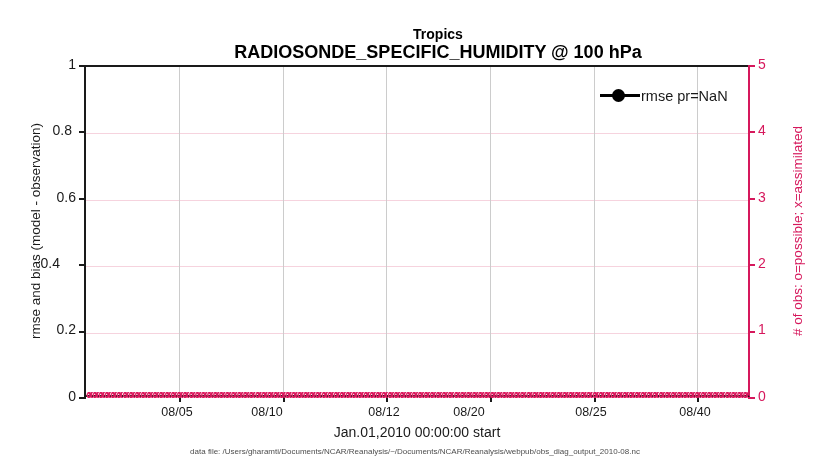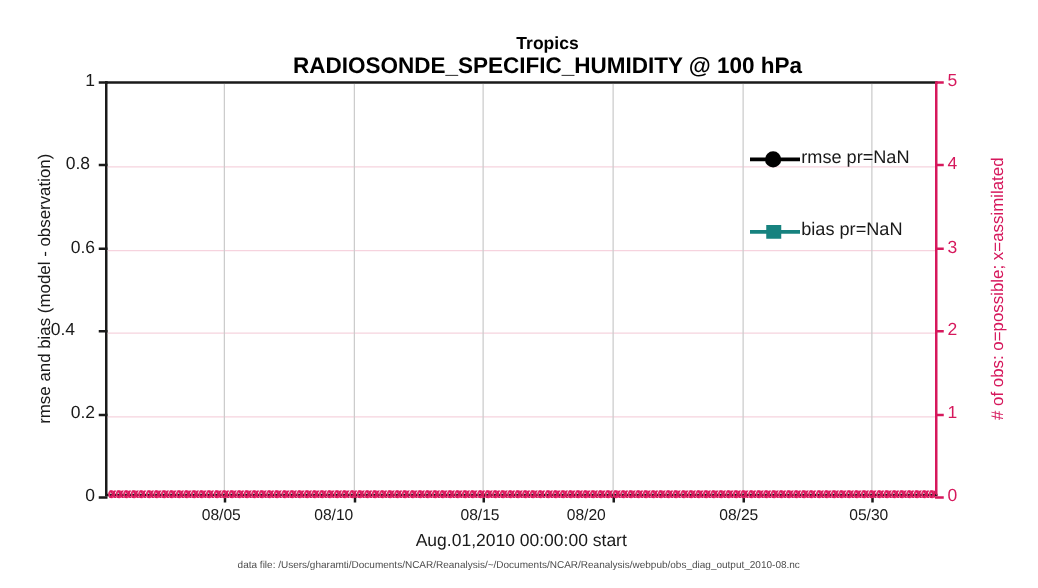--- a/index.html
+++ b/index.html
@@ -201,23 +201,22 @@
   #legend {
     position: absolute;
     left: 598px;
     top: 80px;
     width: 148px;
     padding: 0;
     background: transparent;
   }
   .legend-row {
     display: flex;
-    align-items: flex-start;
+    align-items: flex-end;
     height: 22px;
-    margin-top: 36px;
   }
   .legend-swatch {
     position: relative;
     width: 40px;
     height: 18px;
     flex: 0 0 40px;
   }
   .legend-line {
     position: absolute;
     left: 0;
@@ -303,47 +302,40 @@
   <div id="obs-band-x">xxxxxxxxxxxxxxxxxxxxxxxxxxxxxxxxxxxxxxxxxxxxxxxxxxxxxxxxxxxxxxxxxxxxxxxxxxxxxxxxxxxxxxxxxxxxxxxxxxxxxxxxxxxxxxxxxxxxxxxxxxxxxxxxxxxxxxxx</div>
 
   <div id="legend" style="left:514px;top:15px;">
     <div class="legend-row">
       <span class="legend-swatch">
         <span class="legend-line" style="background:#000000;"></span>
         <span class="legend-marker-circle" style="background:#000000;"></span>
       </span>
       <span class="legend-text">rmse pr=NaN</span>
     </div>
-    <div class="legend-row">
-      <span class="legend-swatch">
-        <span class="legend-line" style="background:#17827f;"></span>
-        <span class="legend-marker-square" style="background:#17827f;"></span>
-      </span>
-      <span class="legend-text">bias pr=NaN</span>
-    </div>
   </div>
 
 </div>
 
 <div class="ylabel-left" style="left:16px;width:60px;top:56px;">1</div>
 <div class="ylabel-left" style="left:12px;width:60px;top:122px;">0.8</div>
 <div class="ylabel-left" style="left:16px;width:60px;top:189px;">0.6</div>
 <div class="ylabel-left" style="left:0;width:60px;top:255px;">0.4</div>
 <div class="ylabel-left" style="left:16px;width:60px;top:321px;">0.2</div>
 <div class="ylabel-left" style="left:16px;width:60px;top:388px;">0</div>
 
 <div class="ylabel-right" style="left:758px;top:56px;">5</div>
 <div class="ylabel-right" style="left:758px;top:122px;">4</div>
 <div class="ylabel-right" style="left:758px;top:189px;">3</div>
 <div class="ylabel-right" style="left:758px;top:255px;">2</div>
 <div class="ylabel-right" style="left:758px;top:321px;">1</div>
 <div class="ylabel-right" style="left:758px;top:388px;">0</div>
 
 <div class="xlabel-tick" style="left:177px;top:405px;">08/05</div>
 <div class="xlabel-tick" style="left:267px;top:405px;">08/10</div>
-<div class="xlabel-tick" style="left:384px;top:405px;">08/15</div>
+<div class="xlabel-tick" style="left:384px;top:405px;">08/12</div>
 <div class="xlabel-tick" style="left:469px;top:405px;">08/20</div>
 <div class="xlabel-tick" style="left:591px;top:405px;">08/25</div>
-<div class="xlabel-tick" style="left:695px;top:405px;">05/30</div>
-
-<div id="xaxis-title">Aug.01,2010 00:00:00 start</div>
+<div class="xlabel-tick" style="left:695px;top:405px;">08/40</div>
+
+<div id="xaxis-title">Jan.01,2010 00:00:00 start</div>
 
 <div id="footer-note">data file: /Users/gharamti/Documents/NCAR/Reanalysis/~/Documents/NCAR/Reanalysis/webpub/obs_diag_output_2010-08.nc</div>
 
 </body></html>

